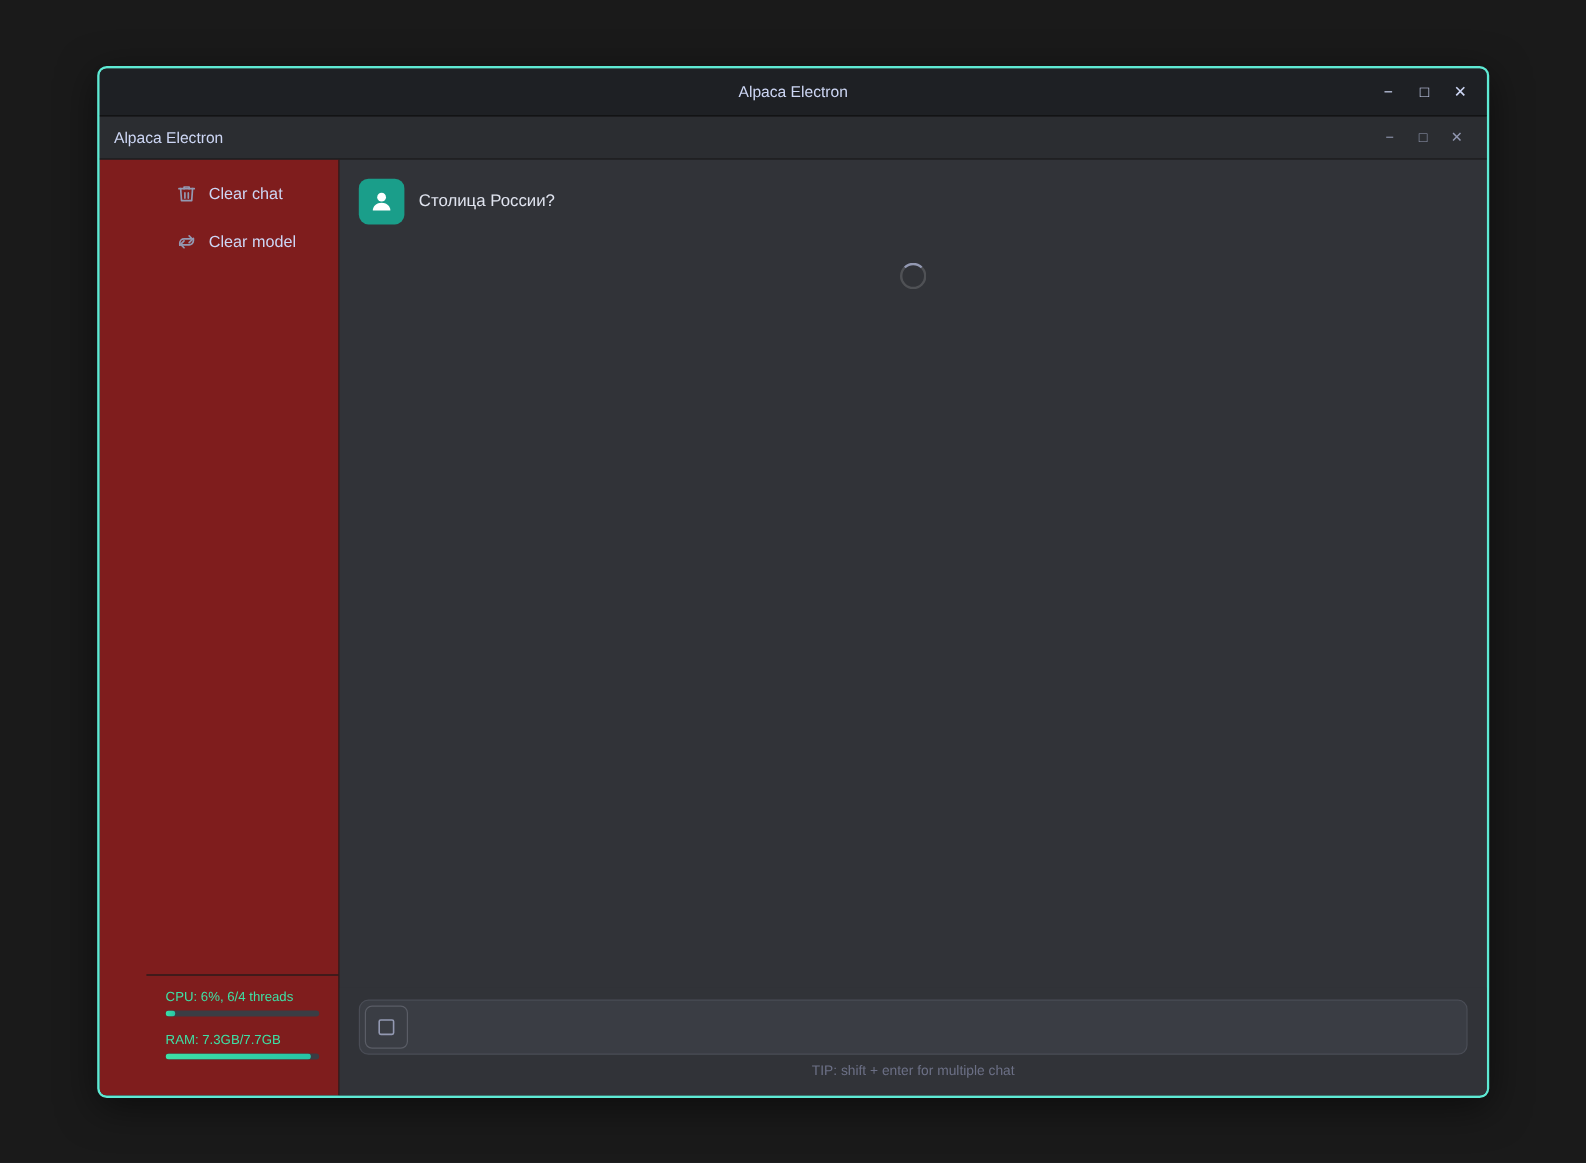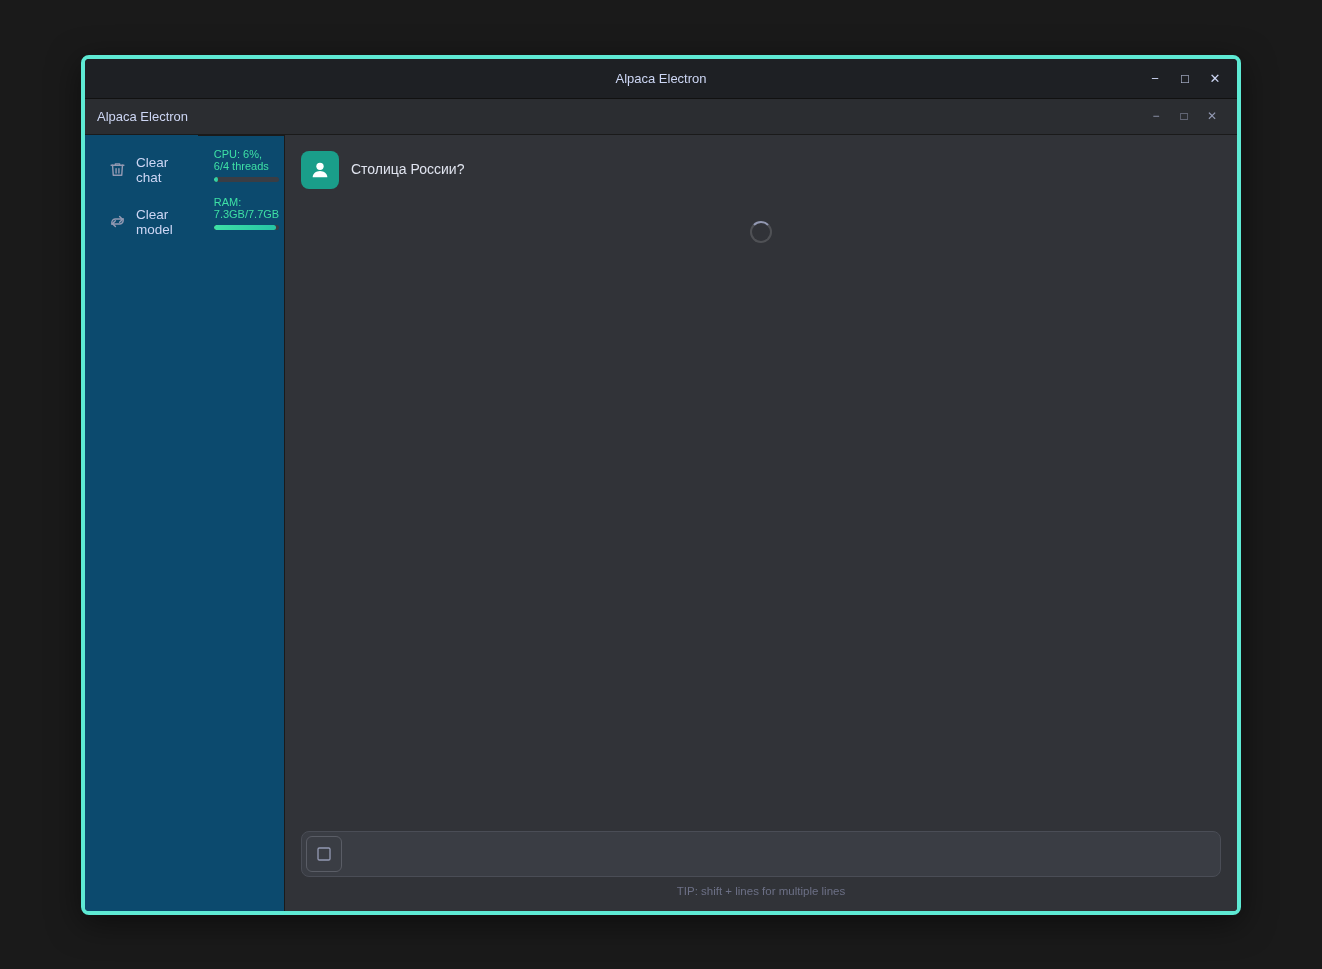--- a/index.html
+++ b/index.html
@@ -16,21 +16,21 @@
 
     .window {
       width: 1160px;
       height: 860px;
       background: #2b2d31;
       border-radius: 8px;
       overflow: hidden;
       display: flex;
       flex-direction: column;
       box-shadow: 0 8px 32px rgba(0,0,0,0.5);
-      border: 4px solid #5eead4;
+      border: 2px solid #5eead4;
     }
 
     
     .titlebar {
       height: 40px;
       background: #1e2024;
       display: flex;
       align-items: center;
       justify-content: center;
       position: relative;
@@ -105,25 +105,26 @@
     
     .main-layout {
       display: flex;
       flex: 1;
       overflow: hidden;
     }
 
     
     .sidebar {
       width: 200px;
-      background: #0c4a6e;
-      display: flex;
-      flex-direction: row;
+      background: #7f1d1d;
+      display: flex;
+      flex-direction: column;
       flex-shrink: 0;
       border-right: 1px solid #1a1a1a;
+      padding-left: 39px;
     }
 
     .sidebar-menu {
       flex: 1;
       padding: 8px 0;
     }
 
     .sidebar-item {
       display: flex;
       align-items: center;
@@ -390,18 +391,18 @@
       </div>
 
       <div class="input-area">
         <div class="input-container">
           <button class="send-btn">
             <svg viewBox="0 0 24 24" fill="none" stroke="currentColor" stroke-width="2" width="16" height="16">
               <rect x="3" y="3" width="18" height="18" rx="2" ry="2"></rect>
             </svg>
           </button>
         </div>
-        <div class="tip-text">TIP: shift + lines for multiple lines</div>
+        <div class="tip-text">TIP: shift + enter for multiple chat</div>
       </div>
 
     </div>
   </div>
 </div>
 
 </body></html>

